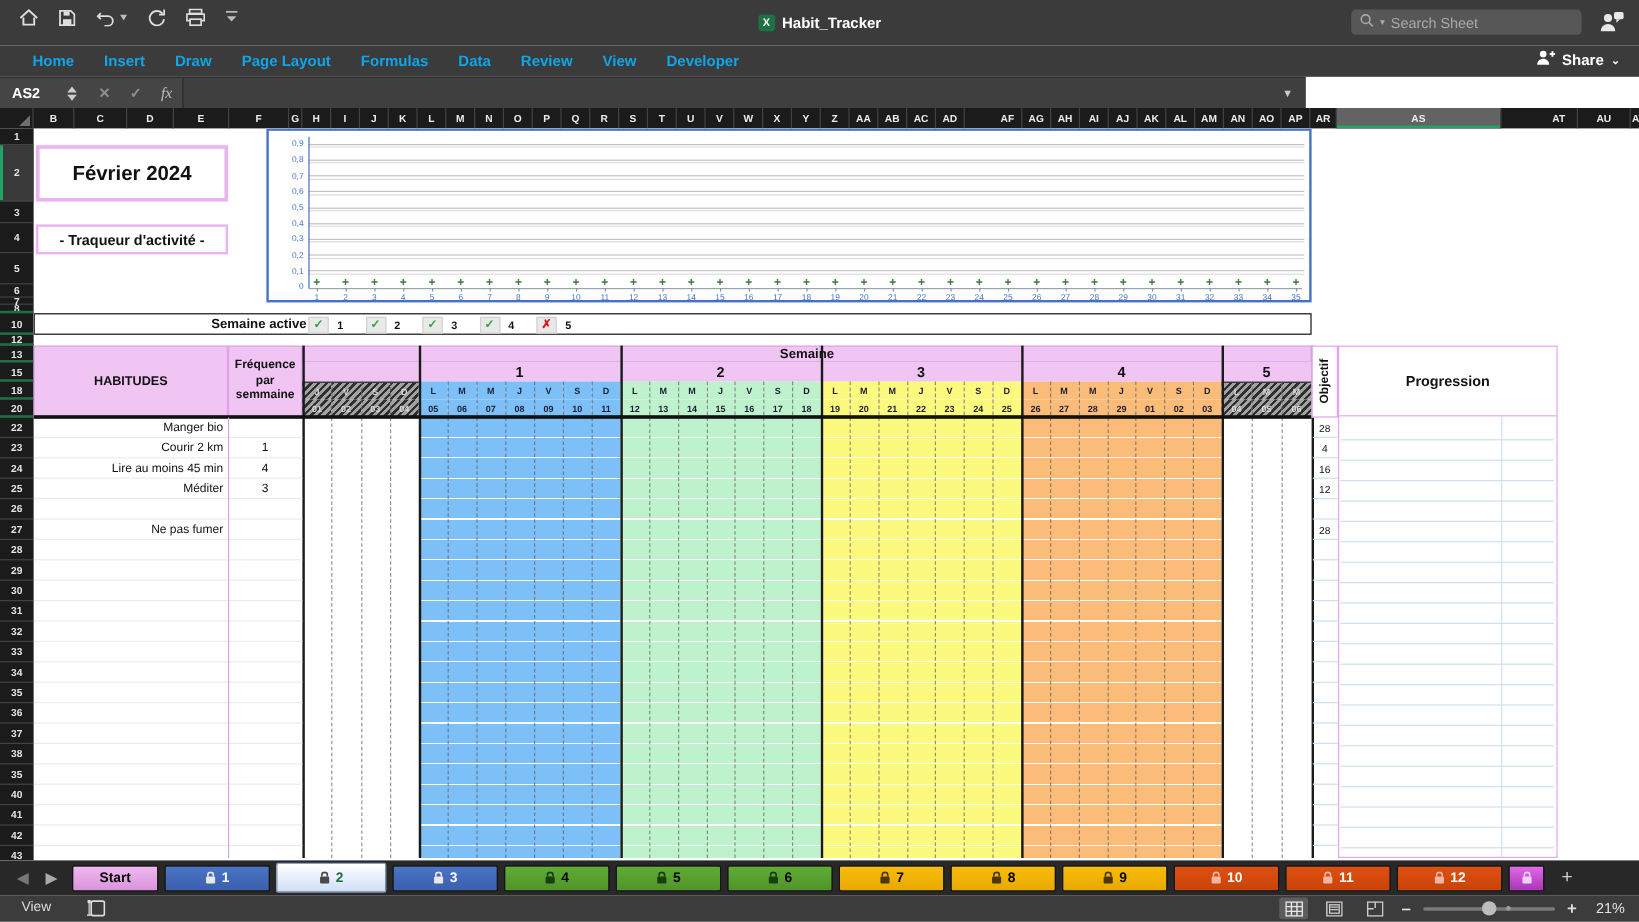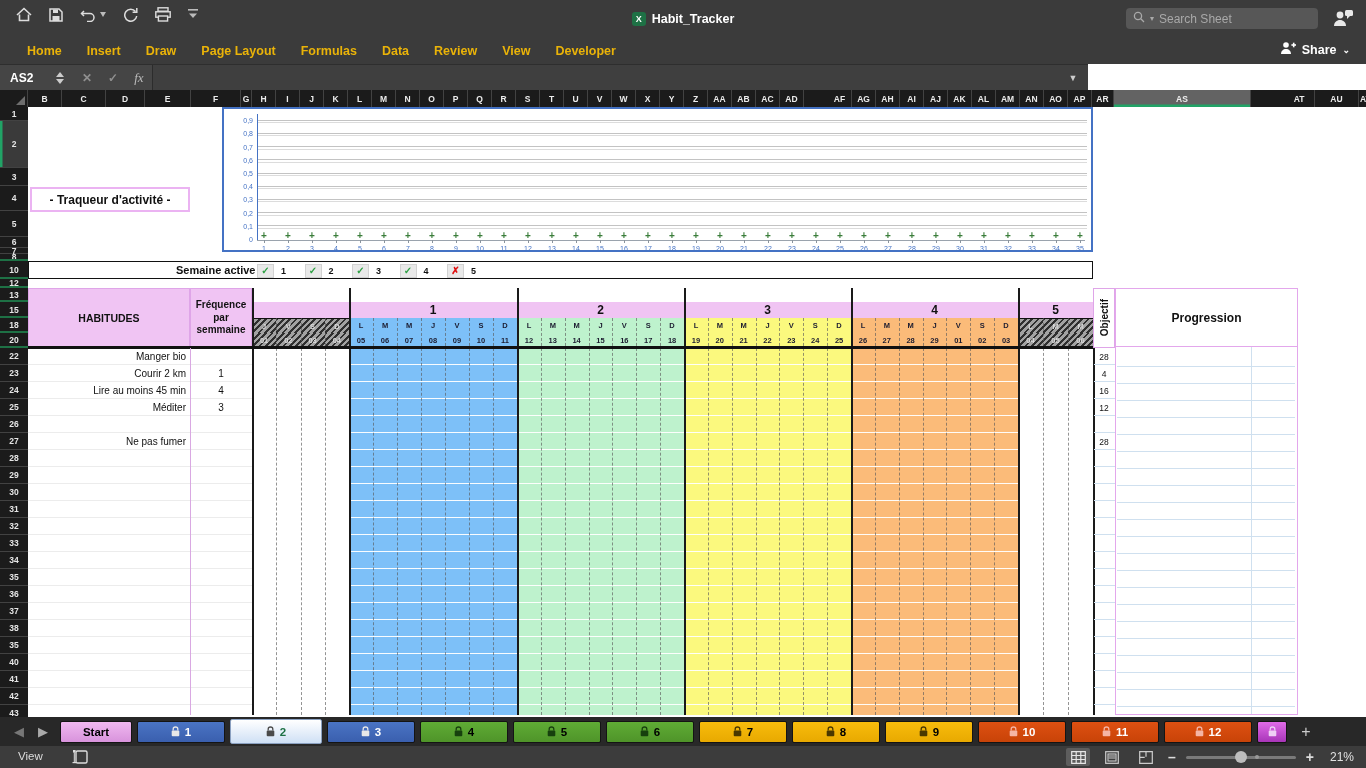--- a/index.html
+++ b/index.html
@@ -12,21 +12,21 @@
   .doc-title{position:absolute;left:0;right:0;top:11px;text-align:center;color:#fff;font-size:12.5px;font-weight:bold;}
   .doc-title .inner{display:inline-flex;align-items:center;gap:6px;}
   .xlicon{width:14px;height:14px;background:#1E7145;border-radius:3px;color:#fff;font-size:9px;font-weight:bold;
           display:inline-flex;align-items:center;justify-content:center;}
   .searchbox{position:absolute;right:48px;top:8px;width:178px;height:21px;background:#575757;border-radius:4px;
              display:flex;align-items:center;gap:5px;padding:0 7px;color:#a9a9a9;font-size:12px;}
   .peoplebtn{position:absolute;right:12px;top:8px;}
   
   .ribbon{position:absolute;top:38px;left:0;width:1366px;height:26px;background:#3b3b3b;display:flex;align-items:center;}
   .rtabs{display:flex;gap:25px;padding-left:27px;}
-  .rtab{color:#eab308;font-size:12.5px;font-weight:bold;white-space:nowrap;cursor:default;}
+  .rtab{color:#0ea5e9;font-size:12.5px;font-weight:bold;white-space:nowrap;cursor:default;}
   .sharebtn{position:absolute;right:16px;top:3px;display:flex;align-items:center;gap:6px;color:#fff;font-size:12.5px;font-weight:bold;}
   
   .fbar{position:absolute;top:64px;left:0;width:1088px;height:26px;background:#454545;border-top:1px solid #2e2e2e;
         display:flex;align-items:center;color:#ccc;}
   .namebox{width:46px;padding-left:10px;color:#fff;font-size:12px;font-weight:bold;}
   .stepper{display:flex;flex-direction:column;gap:2px;margin-right:10px;}
   .stepper i{width:0;height:0;border-left:4px solid transparent;border-right:4px solid transparent;}
   .stepper .up{border-bottom:5px solid #ccc;}
   .stepper .dn{border-top:5px solid #ccc;}
   .fbtn{color:#8f8f8f;font-size:12px;margin:0 8px;font-weight:bold;}
@@ -315,20 +315,23 @@
         <div class="rh" style="height: 17px;">37</div>
         <div class="rh" style="height: 17px;">38</div>
         <div class="rh" style="height: 17px;">35</div>
         <div class="rh" style="height: 17px;">40</div>
         <div class="rh" style="height: 17px;">41</div>
         <div class="rh" style="height: 17px;">42</div>
         <div class="rh" style="height: 17px;">43</div>
       </div>
     <div class="cells" id="cells">
 
+      <div class="abs titlebox" style="left:2px;top:14px;width:160px;height:47px;">
+        <span>Février 2024</span>
+      </div>
       <div class="abs subbox" style="left:2px;top:80px;width:160px;height:25px;">
         <span>- Traqueur d'activité -</span>
       </div>
 
       <div class="abs chart" id="linechart" style="left:194px;top:0px;width:871px;height:145px;">
           <div class="cyl" style="top: 127px; left: 1px;">0</div>
           <div class="cgl" style="left: 33px; right: 4px; top: 116.3px;"></div>
           <div class="cgl2" style="left: 33px; right: 4px; top: 118.8px;"></div>
           <div class="cyl" style="top: 113.8px; left: 1px;">0,1</div>
           <div class="cgl" style="left: 33px; right: 4px; top: 103.1px;"></div>
@@ -489,20 +492,23 @@
               <div class="cbn">5</div>
             </div>
           </div>
       </div>
 
       <div class="abs pink thbox" style="left:0px;top:181px;width:162px;height:60px;font-size:10.5px;">
         <span>HABITUDES</span>
       </div>
       <div class="abs pink thbox" style="left:162px;top:181px;width:62px;height:60px;font-size:10px;text-align:center;line-height:1.25;">
         <span style="display:block;width:58px;">Fréquence par semmaine</span>
+      </div>
+      <div class="abs pink thbox" style="left:224px;top:181px;width:841px;height:14px;font-size:11px;border:1px solid #DFA5E8;">
+        <span>Semaine</span>
       </div>
       <div class="abs pink" style="left:224px;top:195px;width:841px;height:16px;"></div>
 
       <div id="tablegen">
           <div class="abs daycell hatch h" style="left: 224px; top: 211px; width: 24.25px; height: 15px; border-top: 1px solid rgb(17, 17, 17);">J</div>
           <div class="abs daycell hatch h" style="left: 224px; top: 226px; width: 24.25px; height: 15px;">01</div>
           <div class="abs daycell hatch h" style="left: 248.25px; top: 211px; width: 24.25px; height: 15px; border-top: 1px solid rgb(17, 17, 17);">V</div>
           <div class="abs daycell hatch h" style="left: 248.25px; top: 226px; width: 24.25px; height: 15px;">02</div>
           <div class="abs daycell hatch h" style="left: 272.5px; top: 211px; width: 24.25px; height: 15px; border-top: 1px solid rgb(17, 17, 17);">S</div>
           <div class="abs daycell hatch h" style="left: 272.5px; top: 226px; width: 24.25px; height: 15px;">03</div>

